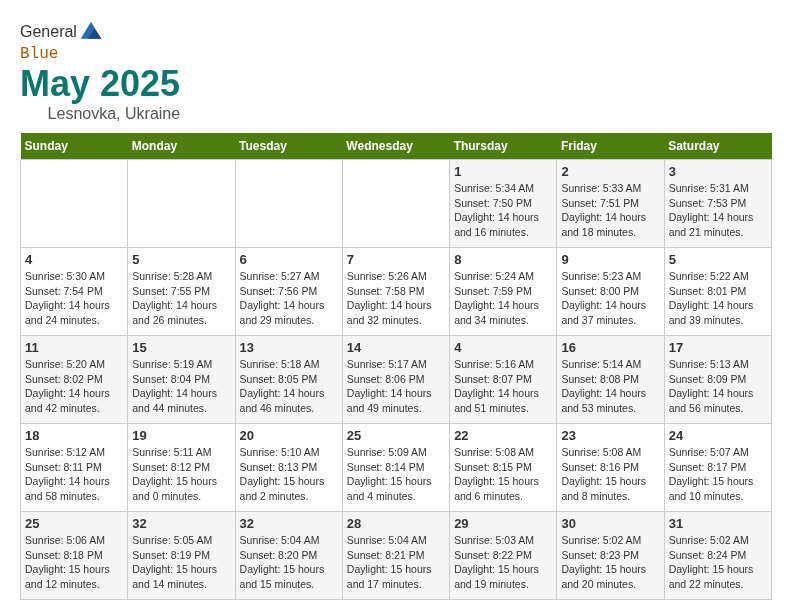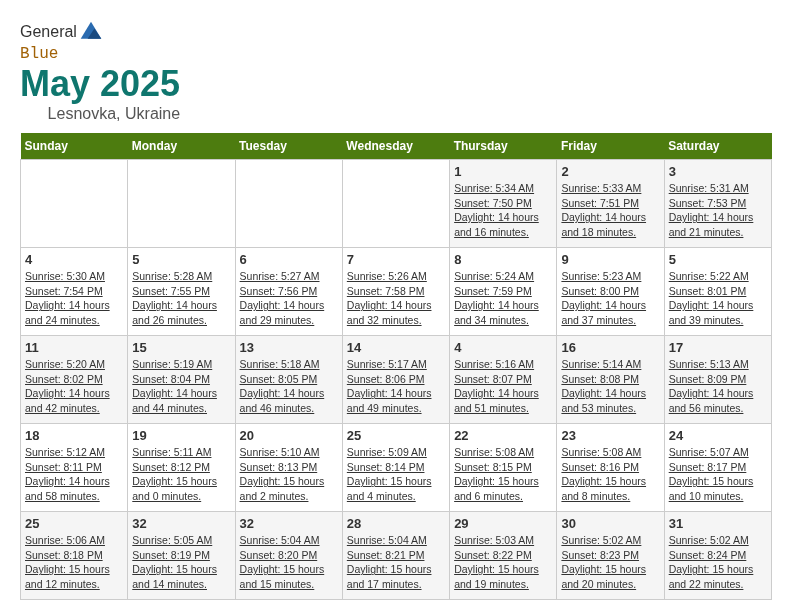--- a/index.html
+++ b/index.html
@@ -63,21 +63,20 @@
     .day-num {
       font-weight: bold;
       font-size: 13px;
       margin-bottom: 2px;
       color: #333;
     }
     .day-content {
       color: #333;
       font-size: 10.5px;
       line-height: 1.4;
-      text-decoration: underline;
     }
     tbody tr:nth-child(odd) td {
       background-color: #f5f5f5;
     }
     tbody tr:nth-child(even) td {
       background-color: #fff;
     }
     .empty { background-color: #fff !important; }
   </style>
 </head>

